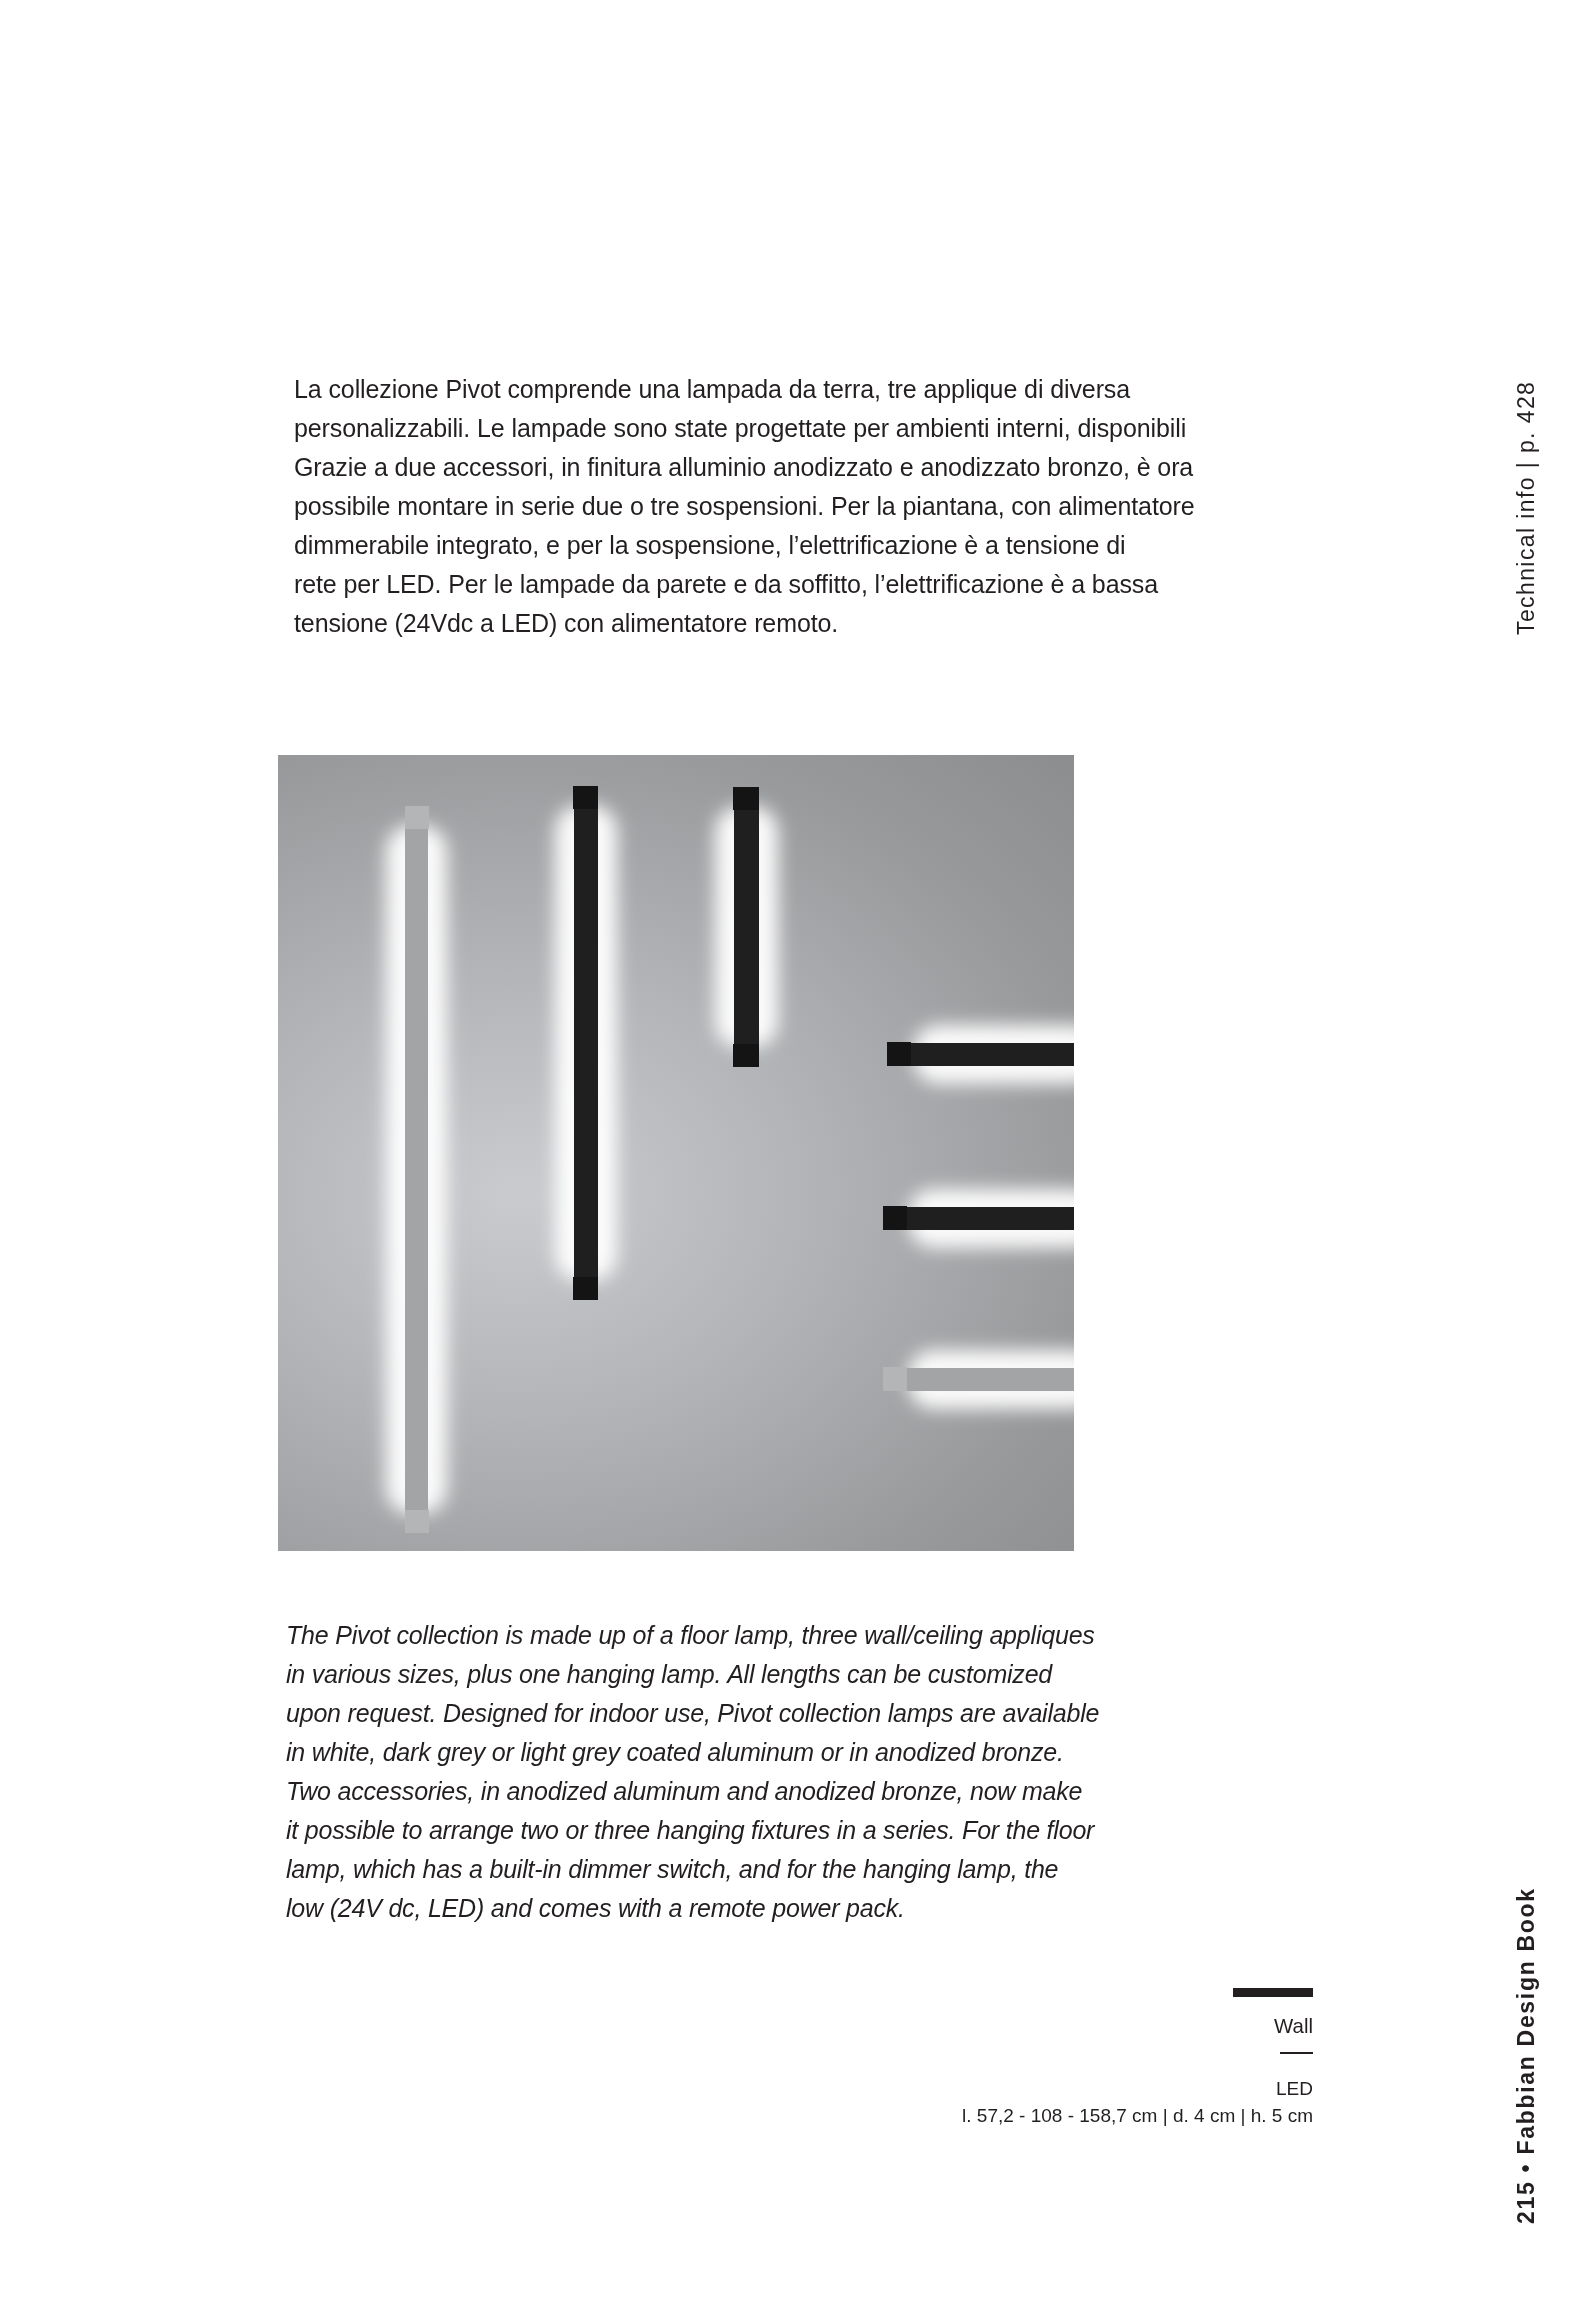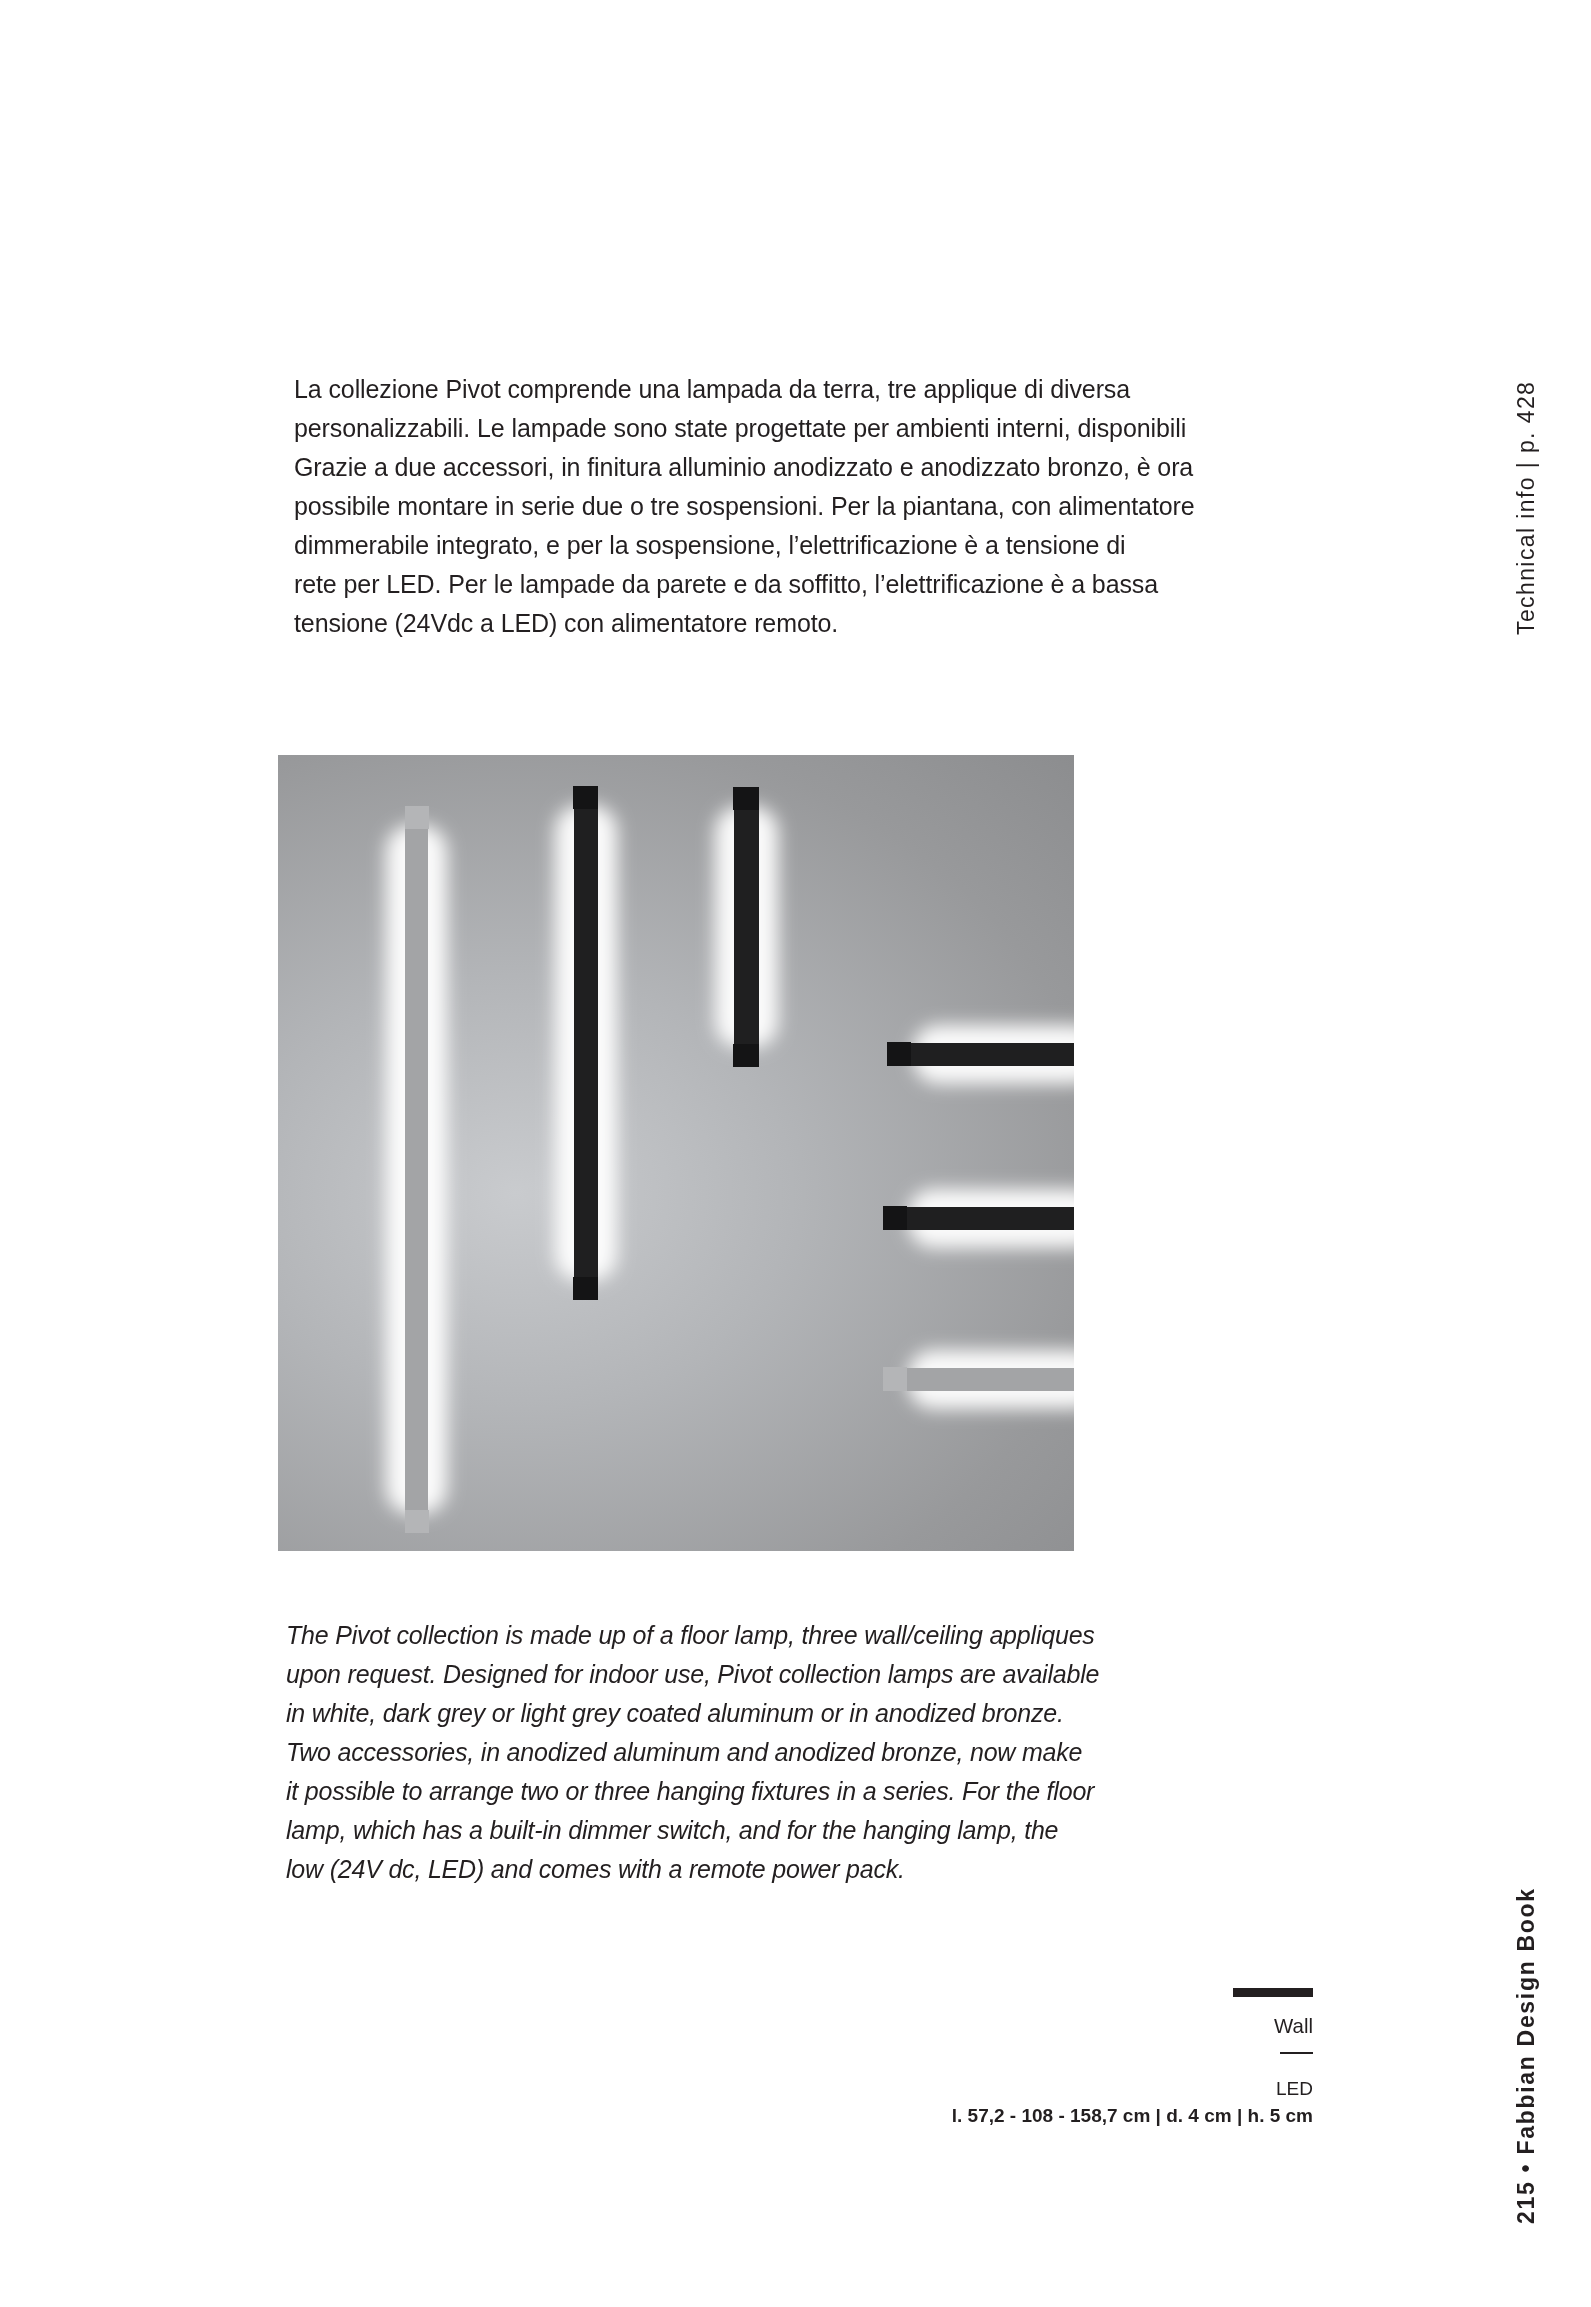--- a/index.html
+++ b/index.html
@@ -17,21 +17,21 @@
   .photo .cap { position: absolute; }
 
   .en-text { position: absolute; left: 278px; top: 1608px; width: 904px;
              font-size: 25px; line-height: 39px; font-style: italic; letter-spacing: -0.2px; margin: 8px; }
 
   .spec { position: absolute; right: 278px; top: 1988px; width: 445px; text-align: right; }
   .spec .bar { position: absolute; right: 0; top: 0; width: 80px; height: 9px; background: #231f20; }
   .spec .cat { position: absolute; right: 0; top: 25.5px; font-size: 20.4px; line-height: 25.5px; }
   .spec .rule { position: absolute; right: 0; top: 64px; width: 33px; height: 1.9px; background: #231f20; }
   .spec .src { position: absolute; right: 0; top: 89px; font-size: 19px; line-height: 23px; }
-  .spec .dims { position: absolute; right: 0; top: 116px; font-size: 19px; line-height: 23px; white-space: nowrap; font-weight: bold; }
+  .spec .dims { position: absolute; right: 0; top: 116px; font-size: 19px; line-height: 23px; white-space: nowrap; }
 
   .side { position: absolute; font-size: 23px; letter-spacing: 1.4px; white-space: nowrap;
           transform-origin: left top; transform: rotate(-90deg); }
   .side-top { left: 1513px; top: 635px; }
   .side-bottom { left: 1513px; top: 2224px; font-weight: bold; letter-spacing: 1.7px; font-size: 23px; }
 </style>
 </head>
 <body>
 
 <div class="side side-top">Technical info  |  p. 428</div>
@@ -65,20 +65,21 @@
     <div class="lamp" style="left: 609px; top: 288px; width: 187px; height: 23px; background: rgb(31, 31, 32);"></div>
     <div class="cap" style="left: 609px; top: 287px; width: 24px; height: 24px; background: rgb(20, 20, 21);"></div>
     <div class="lamp" style="left: 605px; top: 452px; width: 192px; height: 23px; background: rgb(31, 31, 32);"></div>
     <div class="cap" style="left: 605px; top: 451px; width: 24px; height: 24px; background: rgb(20, 20, 21);"></div>
     <div class="lamp" style="left: 605px; top: 613px; width: 192px; height: 23px; background: rgb(163, 164, 166);"></div>
     <div class="cap" style="left: 605px; top: 612px; width: 24px; height: 24px; background: rgb(180, 181, 183);"></div>
   </div>
 
 <div class="en-text">
   <span class="ln">The Pivot collection is made up of a floor lamp, three wall/ceiling appliques</span>
+  <span class="ln">in various sizes, plus one hanging lamp. All lengths can be customized</span>
   <span class="ln">upon request. Designed for indoor use, Pivot collection lamps are available</span>
   <span class="ln">in white, dark grey or light grey coated aluminum or in anodized bronze.</span>
   <span class="ln">Two accessories, in anodized aluminum and anodized bronze, now make</span>
   <span class="ln">it possible to arrange two or three hanging fixtures in a series. For the floor</span>
   <span class="ln">lamp, which has a built-in dimmer switch, and for the hanging lamp, the</span>
   <span class="ln">low (24V dc, LED) and comes with a remote power pack.</span>
 </div>
 
 <div class="spec">
   <div class="bar"></div>

